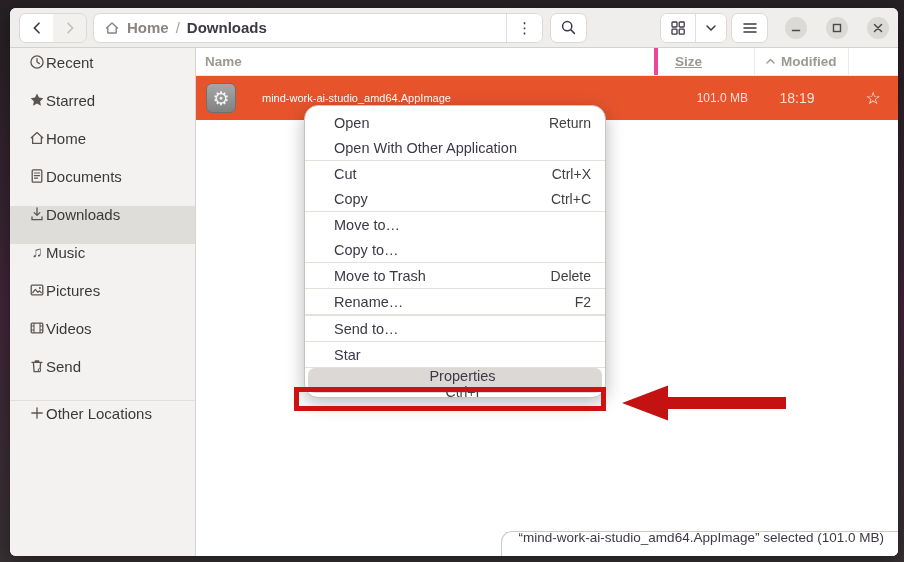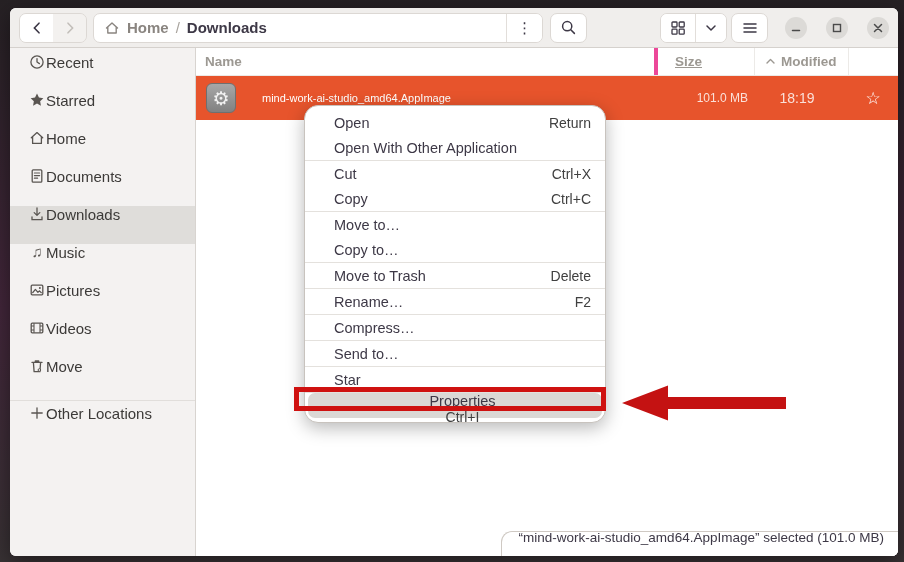--- a/index.html
+++ b/index.html
@@ -229,21 +229,21 @@
               <rect x="2.2" y="3.2" width="11.6" height="9.6" rx="1" fill="none" stroke="#595551" stroke-width="1.3"></rect>
               <path d="M5 3.2v9.6M11 3.2v9.6M2.2 6h2.8M2.2 10h2.8M11 6h2.8M11 10h2.8" stroke="#595551" stroke-width="1.1"></path>
             </svg>
           <span>Videos</span>
         </div>
         <div class="si">
           <svg class="ic" width="16" height="16" viewBox="0 0 16 16">
               <path d="M3 4.4h10M6.3 4.4V3h3.4v1.4M4.4 4.4l.7 9.2h5.8l.7-9.2" fill="none" stroke="#595551" stroke-width="1.3" stroke-linecap="round" stroke-linejoin="round"></path>
               <circle cx="10.4" cy="12" r="1.3" fill="#f4f2f1" stroke="#595551" stroke-width="1"></circle>
             </svg>
-          <span>Move</span>
+          <span>Send</span>
         </div>
         <div class="side-sep"></div>
         <div class="si">
           <svg class="ic" width="16" height="16" viewBox="0 0 16 16">
               <path d="M8 2.8v10.4M2.8 8h10.4" stroke="#595551" stroke-width="1.3" stroke-linecap="round"></path>
             </svg>
           <span>Other Locations</span>
         </div>
       </div>
 
@@ -308,24 +308,20 @@
     <div class="mi">
       <span class="mi-label">Move to Trash</span>
       <span class="mi-accel">Delete</span>
     </div>
     <div class="msep"></div>
     <div class="mi">
       <span class="mi-label">Rename…</span>
       <span class="mi-accel">F2</span>
     </div>
     <div class="msep"></div>
-    <div class="mi">
-      <span class="mi-label">Compress…</span>
-      <span class="mi-accel"></span>
-    </div>
     <div class="msep"></div>
     <div class="mi">
       <span class="mi-label">Send to…</span>
       <span class="mi-accel"></span>
     </div>
     <div class="msep"></div>
     <div class="mi">
       <span class="mi-label">Star</span>
       <span class="mi-accel"></span>
     </div>

